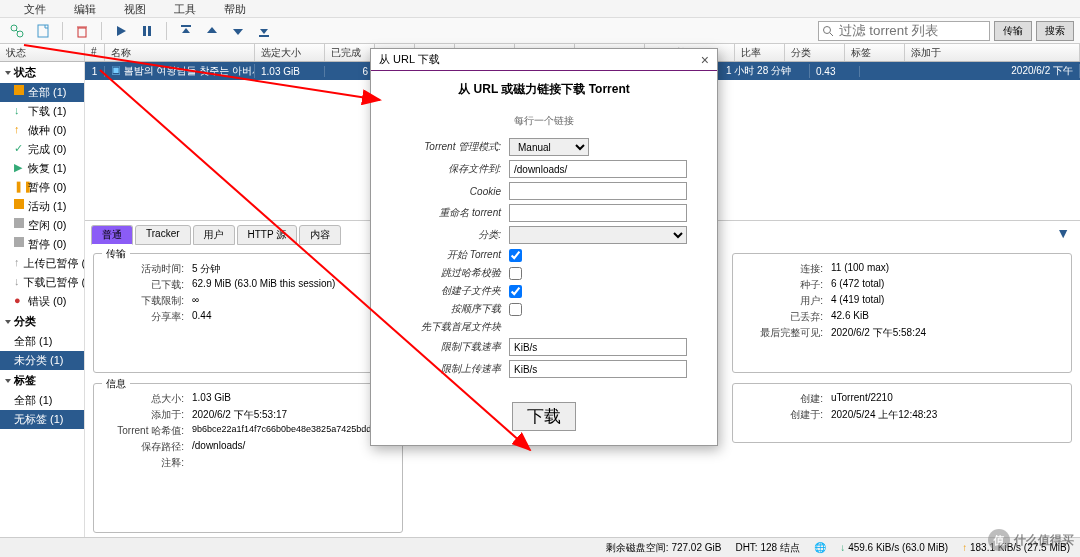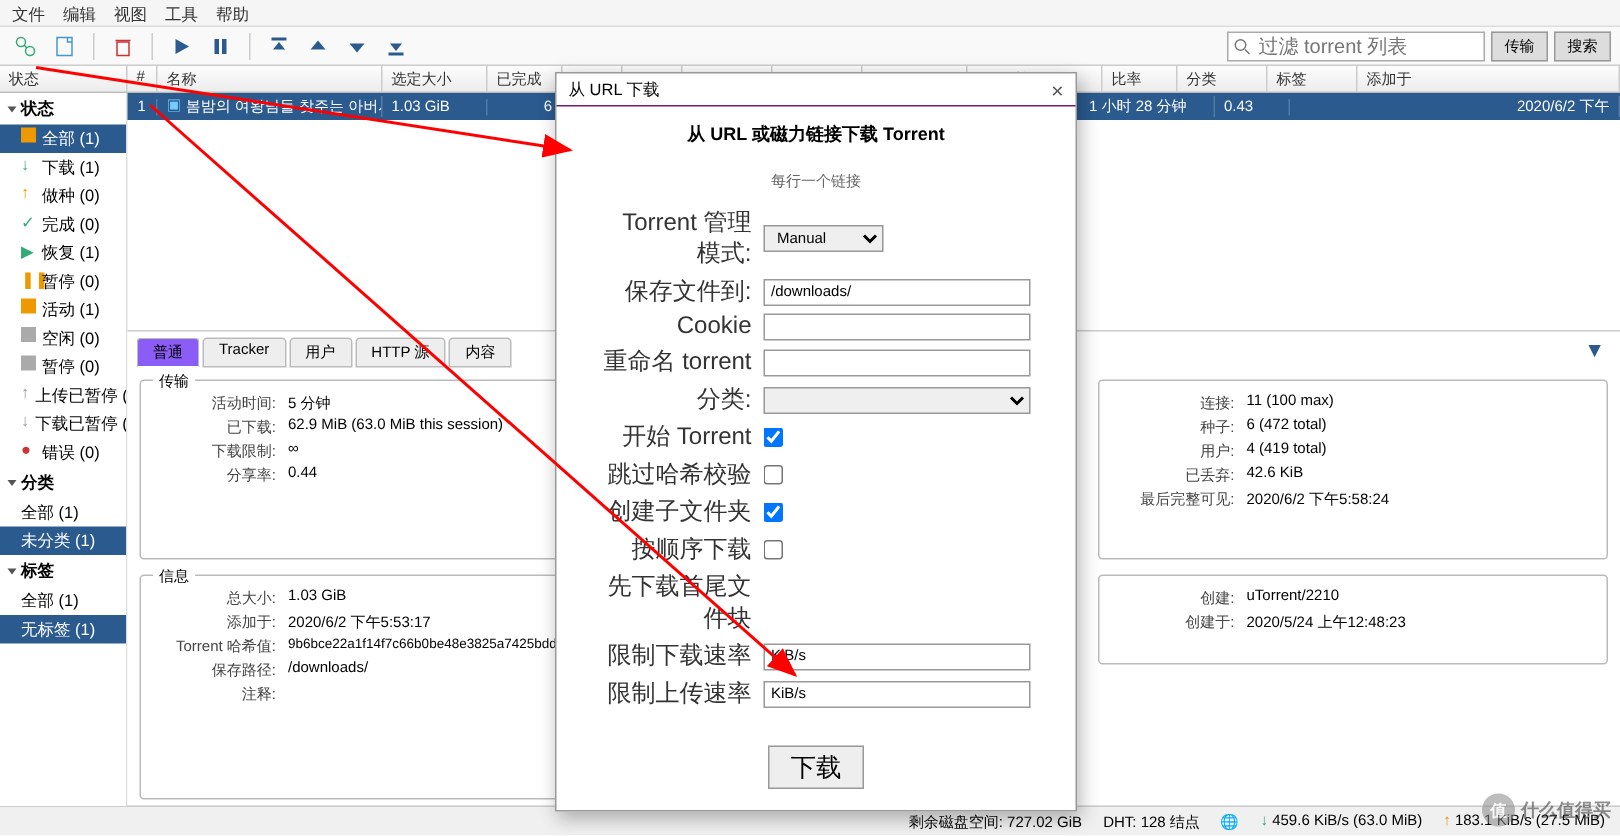--- a/index.html
+++ b/index.html
@@ -1,18 +1,18 @@
 <!DOCTYPE html>
 <html><head>
 <meta charset="utf-8">
 <style>
 * { margin: 0; padding: 0; box-sizing: border-box; font-family: Arial, "Microsoft YaHei", sans-serif; }
 body { width: 1080px; height: 557px; position: relative; font-size: 11px; background: #fff; overflow: hidden; }
 .menubar { height: 18px; background: #f5f5f5; display: flex; gap: 12px; padding: 2px 8px; border-bottom: 1px solid #ddd; }
-.menubar span { color: #333; cursor: pointer; }
+.menubar span { color: #333; cursor: pointer; margin-left: 16px; }
 .toolbar { height: 26px; background: #f9f9f9; border-bottom: 1px solid #ccc; display: flex; align-items: center; padding: 0 6px; gap: 4px; }
 .tb-btn { width: 22px; height: 22px; display: flex; align-items: center; justify-content: center; cursor: pointer; border-radius: 2px; }
 .tb-sep { width: 1px; height: 18px; background: #ccc; margin: 0 4px; }
 .search-wrap { margin-left: auto; display: flex; align-items: center; gap: 4px; }
 .search-box { width: 172px; height: 20px; border: 1px solid #aaa; padding: 0 5px 0 20px; background-image: none; position: relative; }
 .search-container { position: relative; }
 .search-glass { position: absolute; left: 4px; top: 4px; pointer-events: none; }
 .sm-btn { height: 20px; padding: 0 8px; background: #ddd; border: 1px solid #999; cursor: pointer; font-size: 10px; }
 .columns { height: 18px; background: linear-gradient(#fdfdfd,#ececec); border-bottom: 1px solid #bbb; display: flex; font-size: 10px; color: #333; }
 .columns > div { padding: 2px 6px; border-right: 1px solid #ccc; white-space: nowrap; overflow: hidden; }
@@ -40,21 +40,21 @@
 .kv .v { color: #000; }
 .statusbar { position: absolute; bottom: 0; left: 0; right: 0; height: 20px; background: #f0f0f0; border-top: 1px solid #ccc; display: flex; align-items: center; justify-content: flex-end; gap: 14px; padding: 0 10px; font-size: 10px; }
 .dialog { position: absolute; left: 370px; top: 48px; width: 348px; background: #fff; border: 1px solid #999; box-shadow: 2px 4px 12px rgba(0,0,0,0.3); }
 .dlg-title { height: 22px; display: flex; align-items: center; justify-content: space-between; padding: 0 8px; font-size: 11px; border-bottom: 1px solid #701a75; }
 .dlg-close { cursor: pointer; font-size: 14px; color: #555; }
 .dlg-head { text-align: center; padding: 10px 0; font-weight: bold; font-size: 12px; }
 .dlg-textarea { display: block; margin: 0 auto; width: 290px; height: 98px; border: 1px solid #999; padding: 4px; font-size: 10px; resize: none; }
 .dlg-hint { text-align: center; color: #666; font-size: 10px; margin: 6px 0 10px; }
 .dlg-form { padding: 0 30px 10px; }
 .dlg-row { display: flex; align-items: center; margin: 4px 0; gap: 8px; }
-.dlg-row .lbl { width: 100px; text-align: right; font-size: 16px; color: #333; }
+.dlg-row .lbl { width: 100px; text-align: right; font-size: 10px; color: #333; font-style: italic; }
 .dlg-row input[type=text], .dlg-row select { flex: 1; height: 18px; border: 1px solid #999; font-size: 10px; padding: 0 4px; }
 .dlg-row input[type=checkbox] { width: 13px; height: 13px; }
 .dlg-btn { display: block; margin: 10px auto 14px; padding: 2px 14px; background: #eee; border: 1px solid #999; cursor: pointer; font-size: 17px; }
 .arrow-svg { position: absolute; pointer-events: none; z-index: 50; }
 .watermark { position: absolute; right: 6px; bottom: 6px; opacity: 0.55; display:flex; align-items:center; gap:4px; font-size:12px; color:#333; font-weight:bold;}
 .wm-circle{width:22px;height:22px;border-radius:50%;background:#888;color:#fff;display:flex;align-items:center;justify-content:center;font-size:11px;}
 .ta-redact { display:inline-block; width:140px; height:10px; background:#f0b0b0; vertical-align:middle; margin-left:2px;}
 .detail-right-col { margin-left: auto; width: 340px; display: flex; flex-direction: column; gap: 10px; }
 svg { overflow: visible; }
 </style>

